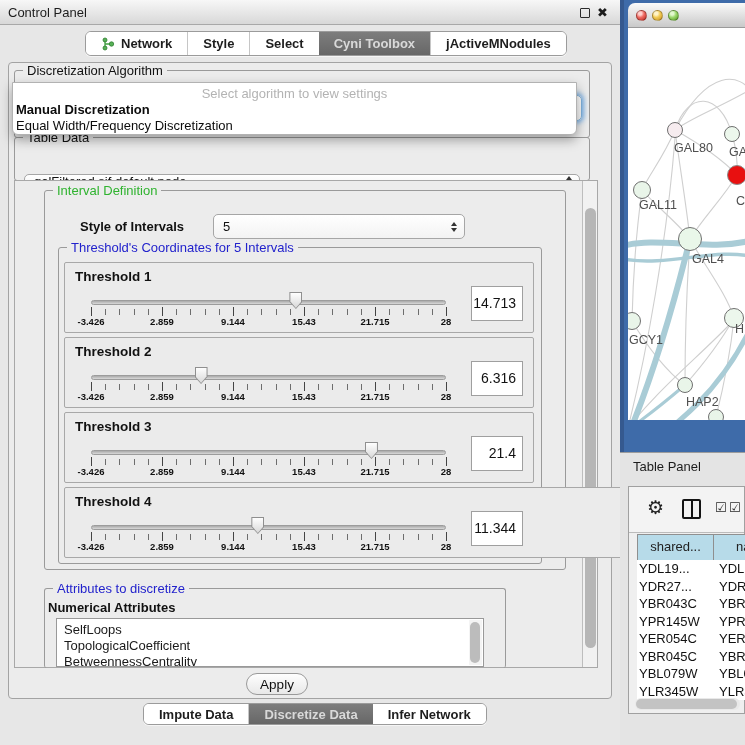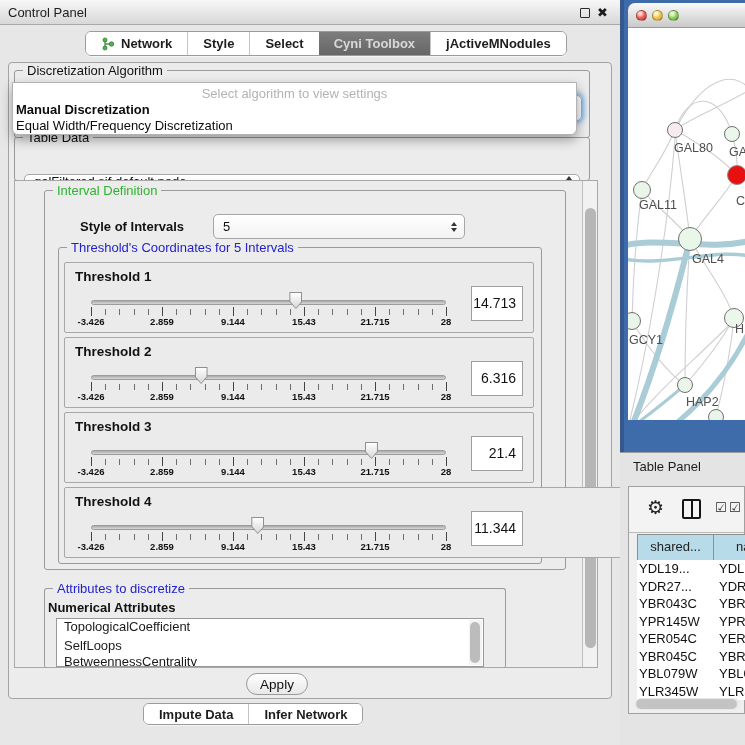--- a/index.html
+++ b/index.html
@@ -264,33 +264,36 @@
         <span class="tick-label" style="left: 381px;">28</span>
       </div>
     <div class="th-value">11.344</div>
   </div>
 
   <div class="abs groupbox" style="left:44px;top:588px;width:462px;height:80px;border-bottom:none;">
     <span class="group-title gt-blue">Attributes to discretize</span>
   </div>
   <div class="abs" style="left:48px;top:600px;font-size:13px;font-weight:bold;color:#111;">Numerical Attributes</div>
   <div class="abs attr-list" style="left:56px;top:618px;width:428px;height:49px;">
+    <div class="attr-item" style="padding-top:3px;">SelfLoops</div>
     <div class="attr-item">TopologicalCoefficient</div>
-    <div class="attr-item" style="padding-top:3px;">SelfLoops</div>
     <div class="attr-item">BetweennessCentrality</div>
     <div class="list-vtrack">
         <div class="list-vthumb"></div>
       </div>
   </div>
 
   <button class="abs apply-btn">Apply</button>
 
   <div class="abs segctl" style="left:143px;top:703px;height:22px;">
     <div class="seg sep" style="font-size:13px;">
         <span>Impute Data</span>
+      </div>
+    <div class="seg selected" style="font-size:13px;">
+        <span>Discretize Data</span>
       </div>
     <div class="seg" style="font-size:13px;">
         <span>Infer Network</span>
       </div>
   </div>
 
   <div class="abs net-frame"></div>
   <div class="abs net-titlebar">
     <div class="light red" style="left:8px;"></div>
     <div class="light yellow" style="left:24px;"></div>

